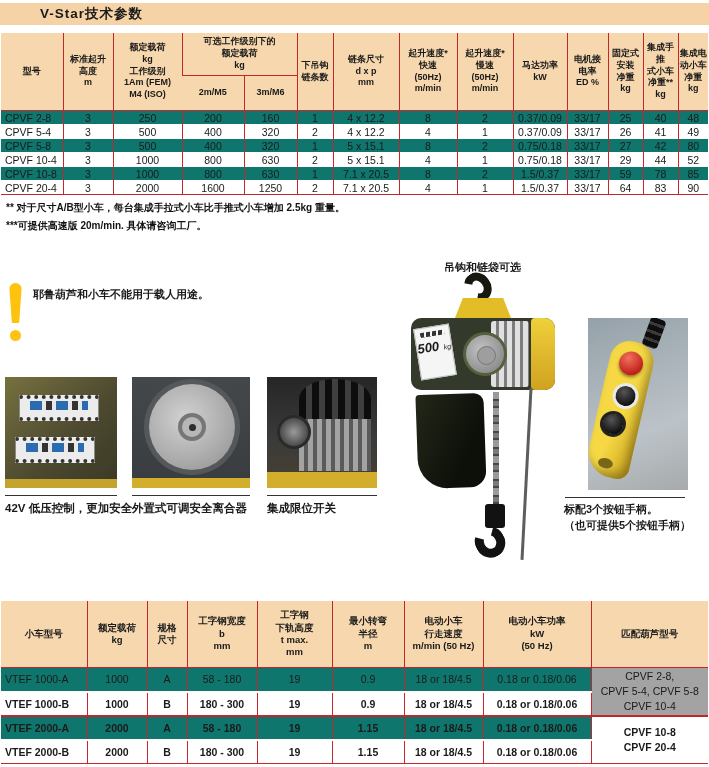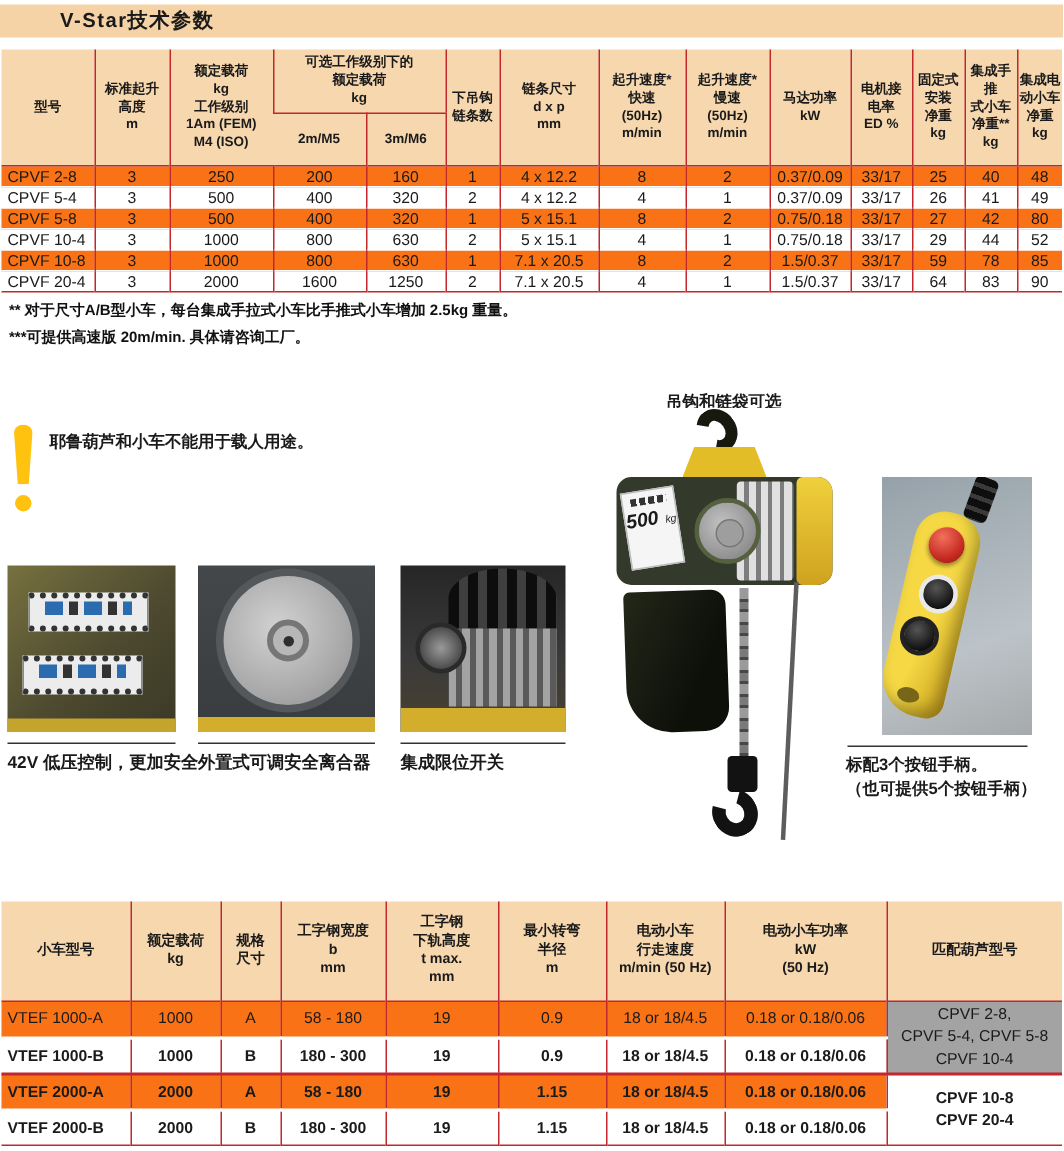--- a/index.html
+++ b/index.html
@@ -15,21 +15,21 @@
   table.spec{border-collapse:collapse;table-layout:fixed;width:707px;}
   .spec th{background:#f6d7ae;border-left:1px solid #c1272d;font-weight:bold;
            font-size:9px;line-height:1.3;text-align:center;vertical-align:middle;padding:2px 1px;}
   .spec th:first-child{border-left:none;}
   .spec td{border-left:1px solid #c1272d;font-size:10.5px;text-align:center;vertical-align:middle;padding:0;}
   .spec td:first-child{border-left:none;}
   .spec thead{border-bottom:1px solid #c1272d;}
   .spec tbody{border-bottom:1px solid #c1272d;}
   #hoist-table tbody tr{height:14px;}
   #hoist-table tbody tr+tr{border-top:1px solid #fff;}
-  tr.gray td{background:#f97316;}
+  tr.gray td{background:#0f766e;}
   td.model{text-align:left;padding-left:4px;font-size:10.5px;}
   #hoist-table thead tr:first-child th{height:38px;}
   #hoist-table thead tr:last-child th{height:30px;}
   th.grp{border-bottom:1px solid #c1272d;}
 
   #trolley-table thead th{height:62px;font-size:9.5px;}
   #trolley-table tbody tr{height:24px;margin-top:48px;}
   #trolley-table tbody tr+tr{border-top:2px solid #fff;font-weight:bold;}
   #trolley-table tr.group-sep{border-top:2px solid #c1272d !important;}
   td.match{font-size:10.5px;line-height:1.4;}

